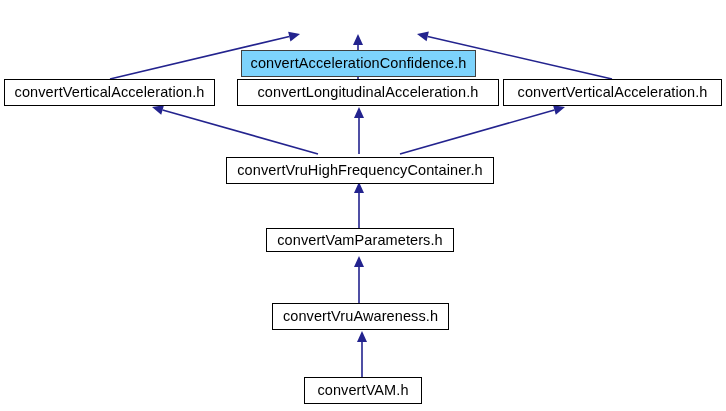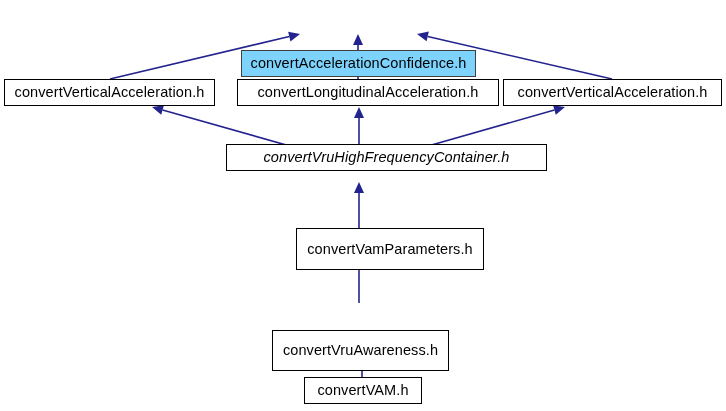--- a/index.html
+++ b/index.html
@@ -96,26 +96,26 @@
       </div>
       <div class="node" style="left: 4px; top: 79px; width: 211px; height: 27px;">
         <span class="node-label">convertVerticalAcceleration.h</span>
       </div>
       <div class="node" style="left: 237px; top: 79px; width: 262px; height: 27px;">
         <span class="node-label">convertLongitudinalAcceleration.h</span>
       </div>
       <div class="node" style="left: 503px; top: 79px; width: 219px; height: 27px;">
         <span class="node-label">convertVerticalAcceleration.h</span>
       </div>
-      <div class="node" style="left: 226px; top: 144px; width: 321px; height: 27px; font-style: italic;">
+      <div class="node" style="left: 226px; top: 157px; width: 268px; height: 27px;">
         <span class="node-label">convertVruHighFrequencyContainer.h</span>
       </div>
-      <div class="node" style="left: 266px; top: 228px; width: 188px; height: 42px; margin-left: 30px;">
+      <div class="node" style="left: 266px; top: 228px; width: 188px; height: 24px;">
         <span class="node-label">convertVamParameters.h</span>
       </div>
-      <div class="node" style="left: 272px; top: 303px; width: 177px; height: 41px; margin-top: 27px;">
+      <div class="node" style="left: 272px; top: 303px; width: 177px; height: 27px;">
         <span class="node-label">convertVruAwareness.h</span>
       </div>
       <div class="node" style="left: 304px; top: 377px; width: 118px; height: 27px;">
         <span class="node-label">convertVAM.h</span>
       </div>
     </div>
 </div>
 
 </body></html>

